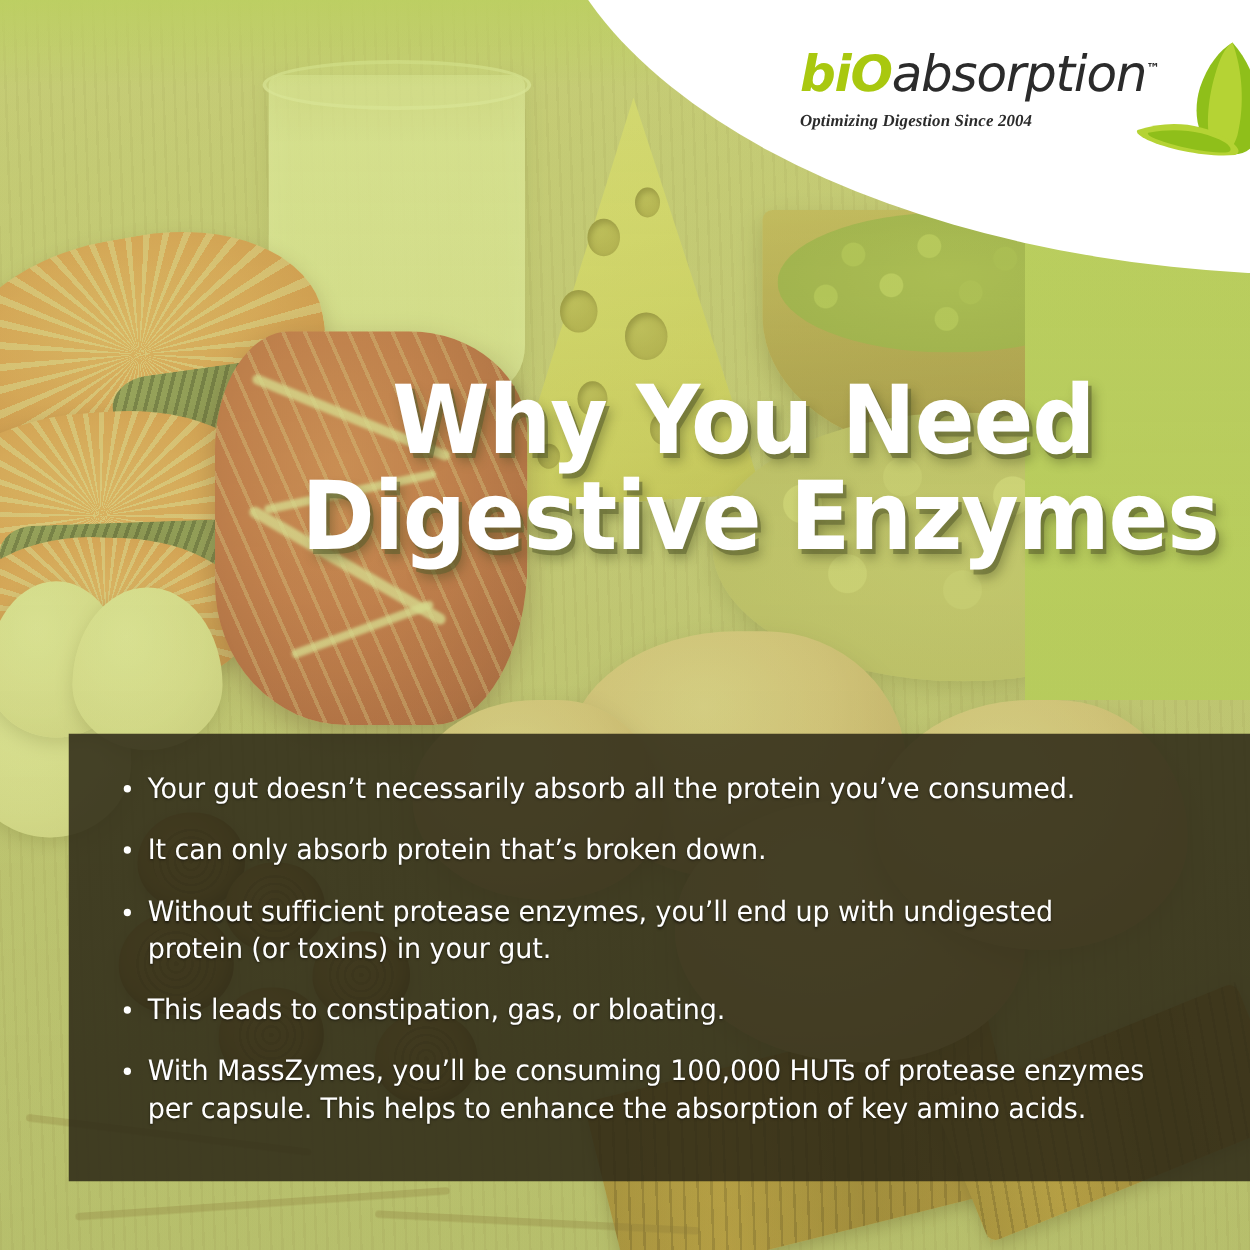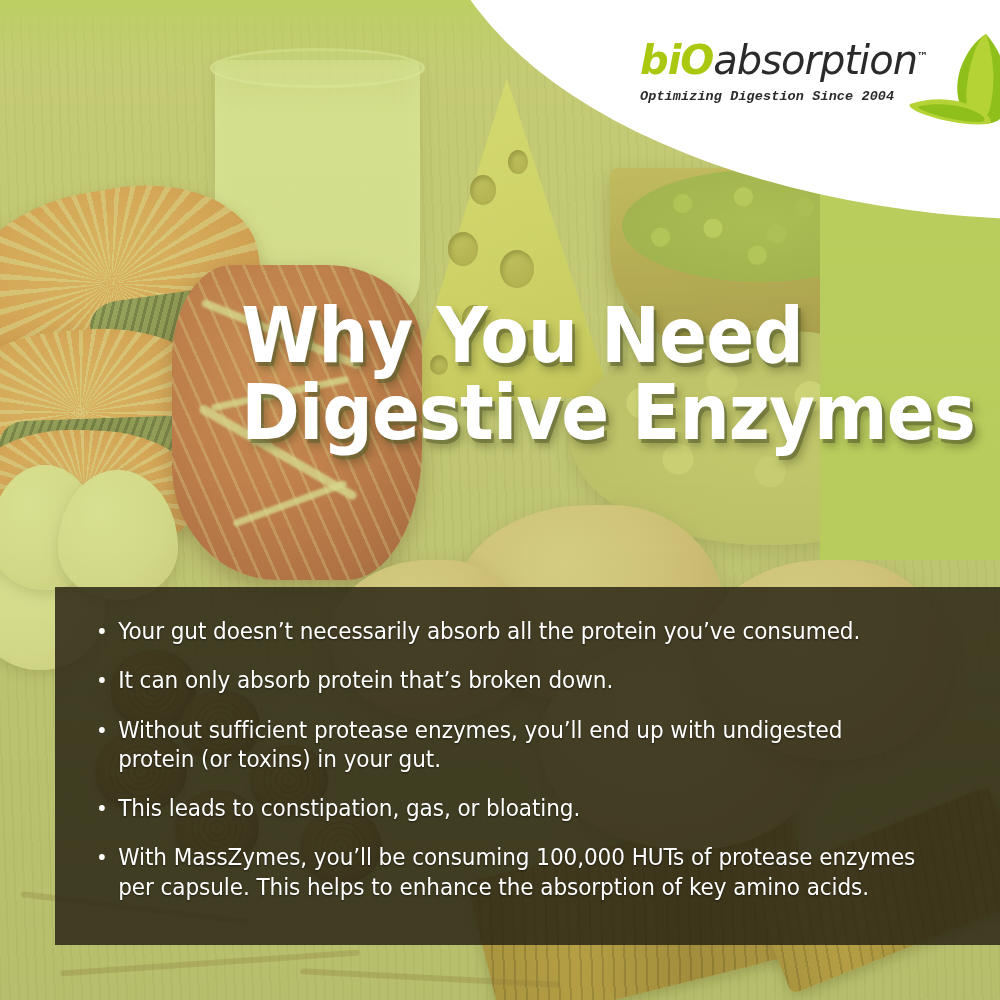--- a/index.html
+++ b/index.html
@@ -229,30 +229,30 @@
     font-size:40px; font-style:italic; letter-spacing:-1px;
     line-height:1; white-space:nowrap;
   }
   .logo-bio { color:#a9c80f; font-weight:bold; }
   .logo-ptimizers { color:#2b2b2b; font-weight:400; }
   .logo-tm {
     font-size:11px; vertical-align:super; color:#2b2b2b;
     font-style:normal; font-weight:bold;
   }
   .logo-tag {
-    font-family:Liberation Mono, monospace;
+    font-family:Liberation Serif, serif;
     font-size:13.5px; font-style:italic; font-weight:bold;
     color:#2b2b2b; letter-spacing:.1px; margin-top:9px; white-space:nowrap;
   }
   .leaf-wrap { position:absolute; left:268px; top:-8px; z-index:6; }
 
   
   .title {
     position:absolute; right:52px; top:300px; z-index:4;
-    width:760px; text-align:left;
+    width:760px; text-align:center;
   }
   .title-line {
     font-family:"DejaVu Sans", sans-serif;
     font-weight:bold;
     font-size:76px;
     line-height:.96;
     color:#ffffff;
     letter-spacing:-1px;
     transform:scaleX(.93);
     transform-origin:right center;

